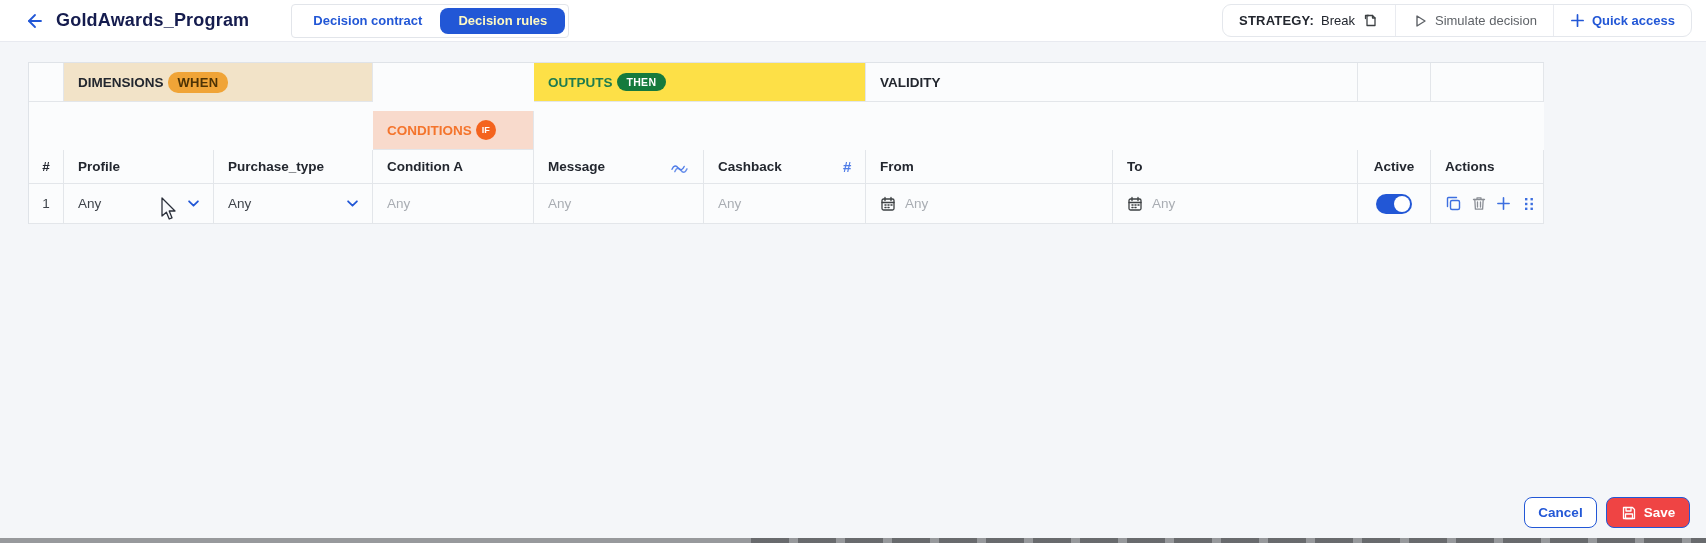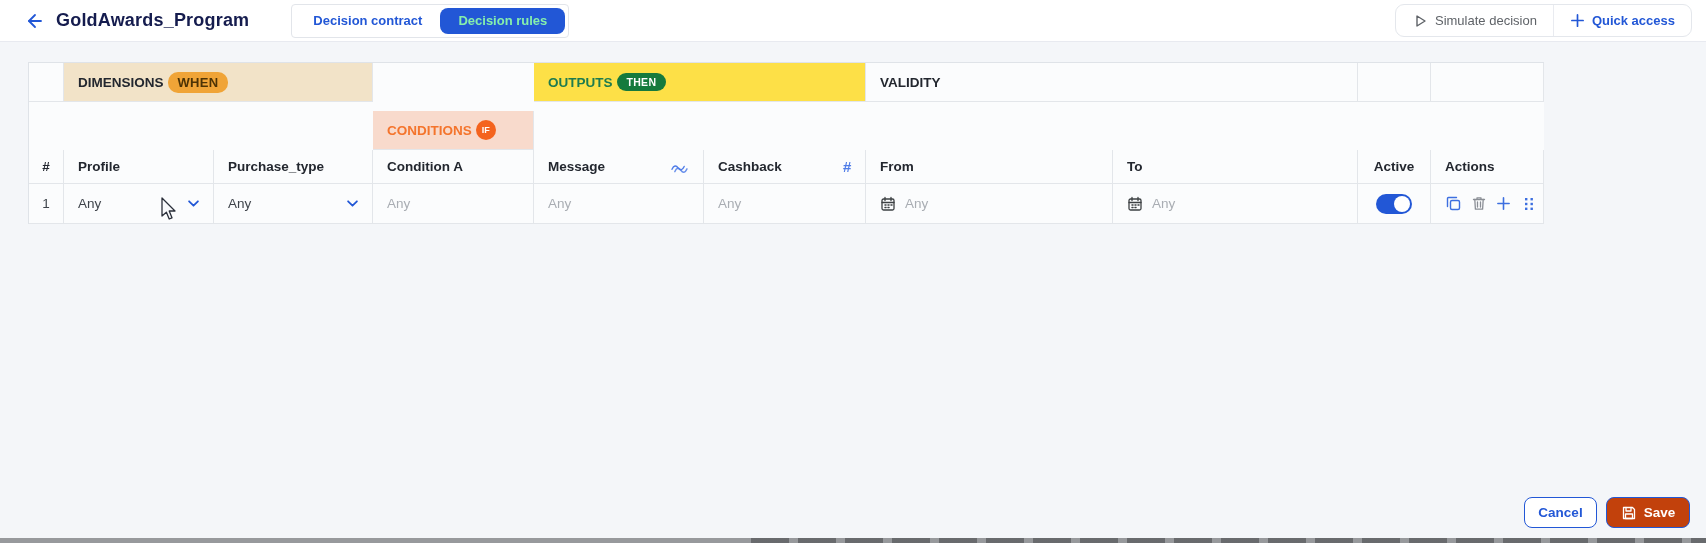--- a/index.html
+++ b/index.html
@@ -19,21 +19,21 @@
   .tabs {
     display:flex; align-items:center; margin-left:42px;
     border:1px solid #e2e5ea; border-radius:4px; background:#fff;
     padding:3px; height:34px;
   }
   .tab {
     border:none; background:transparent; color:#2257d6; font-family:inherit;
     font-size:13px; font-weight:600; padding:0 18px; height:26px; border-radius:8px;
     cursor:pointer; white-space:nowrap;
   }
-  .tab.active { background:#2257d6; color:#86efac; }
+  .tab.active { background:#2257d6; color:#fef9c3; }
 
   .toolbar {
     display:flex; align-items:stretch; height:33px;
     border:1px solid #e4e7ec; border-radius:9px; background:#fff; overflow:hidden;
   }
   .seg { display:flex; align-items:center; padding:0 16px; gap:7px; cursor:pointer; font-size:13px; }
   .seg + .seg { border-left:1px solid #e9ebf0; }
   .strategy-label { font-weight:bold; color:#23272f; letter-spacing:.2px; }
   .strategy-value { color:#23272f; }
   .simulate-label { color:#5f6368; }
@@ -105,21 +105,21 @@
 
   
   .footer-actions {
     position:absolute; right:16px; top:497px; display:flex; gap:9px; align-items:center;
   }
   .btn {
     height:31px; border-radius:8px; font-family:inherit; font-size:13.5px; font-weight:600;
     display:flex; align-items:center; justify-content:center; cursor:pointer; gap:7px;
   }
   .btn-cancel { width:73px; background:#fff; border:1px solid #2257d6; color:#2257d6; }
-  .btn-save   { width:84px; background:#c2410c; border:1px solid #2257d6; color:#fff; }
+  .btn-save   { width:84px; background:#ef4444; border:1px solid #2257d6; color:#fff; }
 
   .bottom-strip {
     position:absolute; bottom:0; left:0; width:1706px; height:5px; background:#97999c;
   }
   .bottom-strip::after {
     content:""; position:absolute; right:0; top:0; height:100%; width:56%;
     background:repeating-linear-gradient(90deg,#606265 0 38px,#97999c 38px 47px);
     opacity:.85;
   }
 
@@ -137,20 +137,29 @@
       </svg>
     </span>
     <h1 class="page-title">GoldAwards_Program</h1>
     <div class="tabs">
       <button class="tab">Decision contract</button>
       <button class="tab active">Decision rules</button>
     </div>
   </div>
 
   <div class="toolbar">
+    <div class="seg">
+      <span class="strategy-label">STRATEGY:</span>
+      <span class="strategy-value">Break</span>
+      <svg width="17" height="17" viewBox="0 0 17 17" fill="none" stroke="#3c4043" stroke-width="1.3" stroke-linecap="round" stroke-linejoin="round">
+        <path d="M5 3.5 h5.5 l2.5 2.5 v7.5 H5 z"></path>
+        <path d="M10.5 3.5 v2.5 h2.5"></path>
+        <path d="M3.5 6.5 v-3 h3"></path>
+      </svg>
+    </div>
     <div class="seg">
       <svg width="16" height="16" viewBox="0 0 16 16" fill="none" stroke="#5f6368" stroke-width="1.4" stroke-linejoin="round">
         <path d="M5 3 v10 l8 -5 z"></path>
       </svg>
       <span class="simulate-label">Simulate decision</span>
     </div>
     <div class="seg">
       <svg width="15" height="15" viewBox="0 0 16 16" fill="none" stroke="#2257d6" stroke-width="1.8" stroke-linecap="round">
         <path d="M8 2 v12 M2 8 h12"></path>
       </svg>

